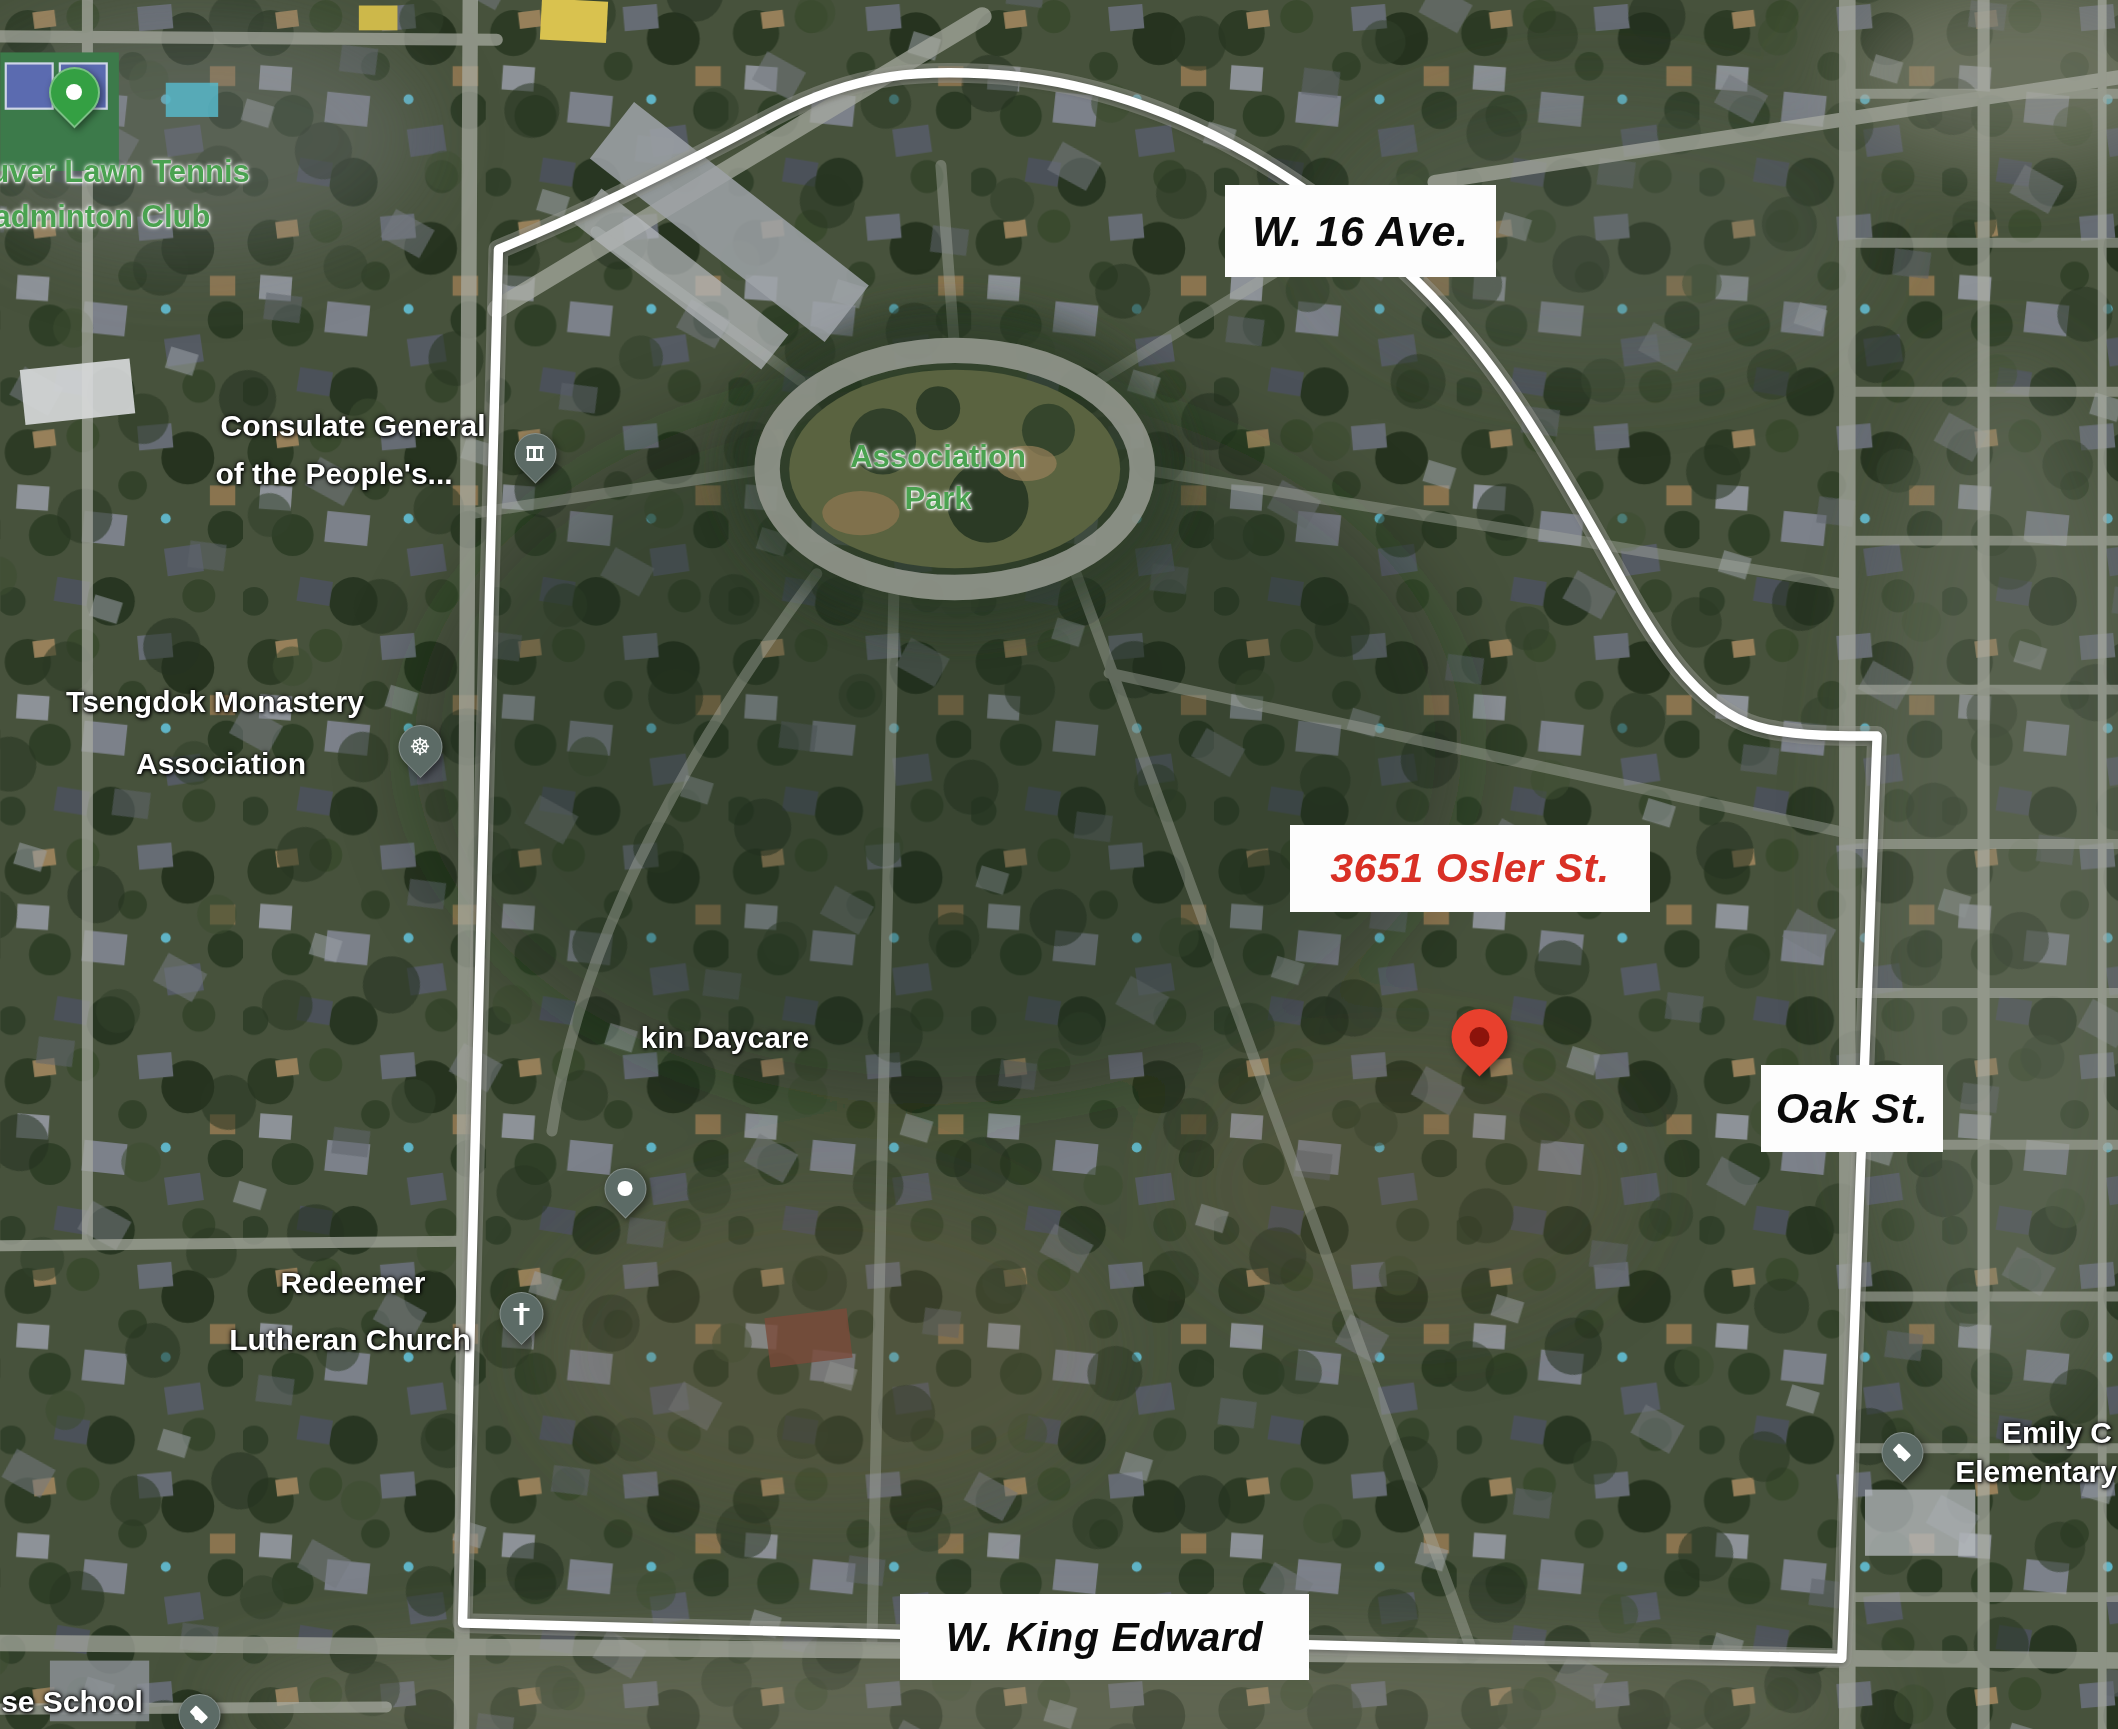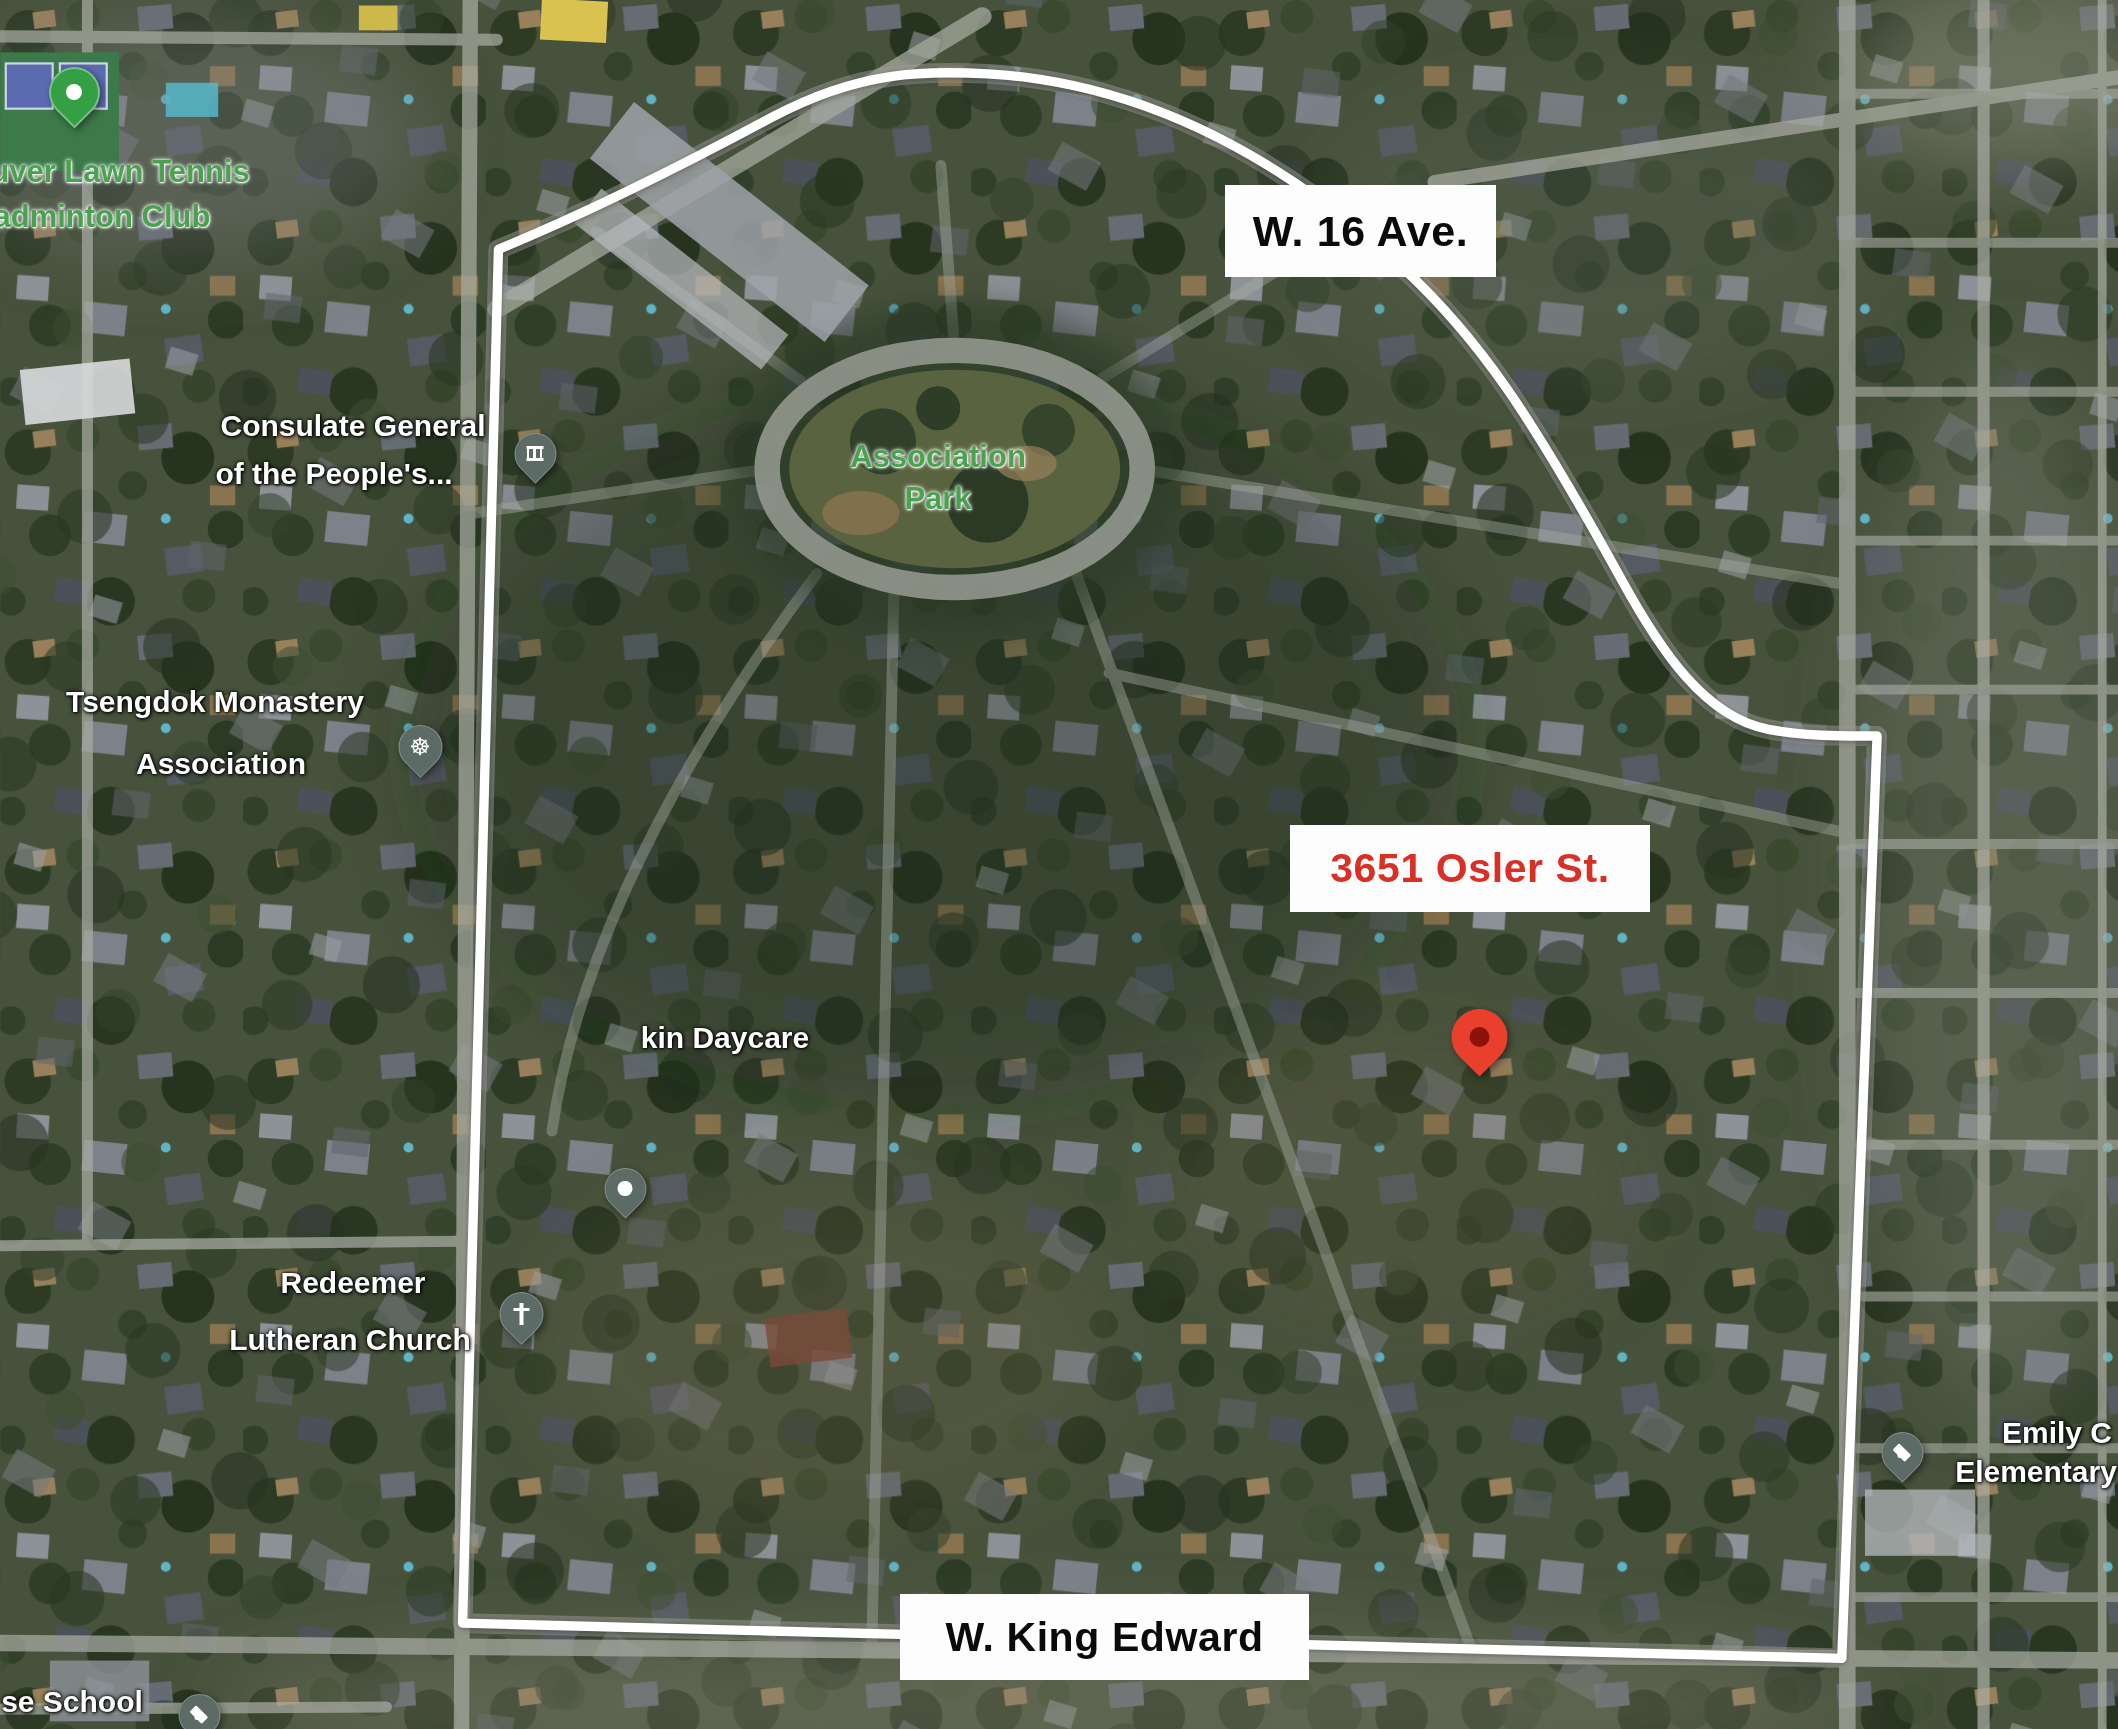--- a/index.html
+++ b/index.html
@@ -4,21 +4,21 @@
 <style>
   html,body{margin:0;padding:0;width:2119px;height:1729px;overflow:hidden;background:#47523c;}
   .map{position:relative;width:2119px;height:1729px;overflow:hidden;
        font-family:"Liberation Sans",sans-serif;}
   .terrain{position:absolute;left:0;top:0;z-index:0;}
 
   
   .street-box{position:absolute;z-index:30;background:var(--c-street_label_bg,#fdfdfd);
       display:flex;align-items:center;justify-content:center;
       color:var(--c-street_label_text,#0a0a0a);font-weight:bold;letter-spacing:0.6px;
-      white-space:nowrap;}
+      white-space:nowrap;font-style:italic;}
   .fs-md{font-size:43px;}
   .fs-lg{font-size:41px;}
   .street-box.property{color:var(--c-property_label_text,#d93025);}
 
   
   .poi-line{position:absolute;z-index:20;transform:translate(-50%,-50%);
       font-size:30px;font-weight:bold;white-space:nowrap;}
   .poi-white{color:#fff;
       text-shadow:0 0 5.5px rgba(0,0,0,.95),0 0 2.2px rgba(0,0,0,.9),1.1px 1.1px 3.3px rgba(0,0,0,.8);}
   .poi-green{color:var(--c-poi_label_green,#4aa250);font-size:31px;
@@ -254,20 +254,23 @@
     <div class="pin-glyph" style="inset:0;">
         <div class="dot-darkred" style="width:20px;height:20px;"></div>
       </div>
   </div>
 
   <div class="street-box fs-md" style="left:1225px;top:185px;width:271px;height:92px;">
     <span>W. 16 Ave.</span>
   </div>
 
 
+  <div class="street-box fs-md" style="left:1761px;top:1065px;width:182px;height:87px;">
+    <span>Oak St.</span>
+  </div>
 
   <div class="street-box fs-lg" style="left:900px;top:1594px;width:409px;height:86px;">
     <span>W. King Edward</span>
   </div>
 
   <div class="street-box property fs-lg" style="left:1290px;top:825px;width:360px;height:87px;">
     <span>3651 Osler St.</span>
   </div>
 
 </div>

